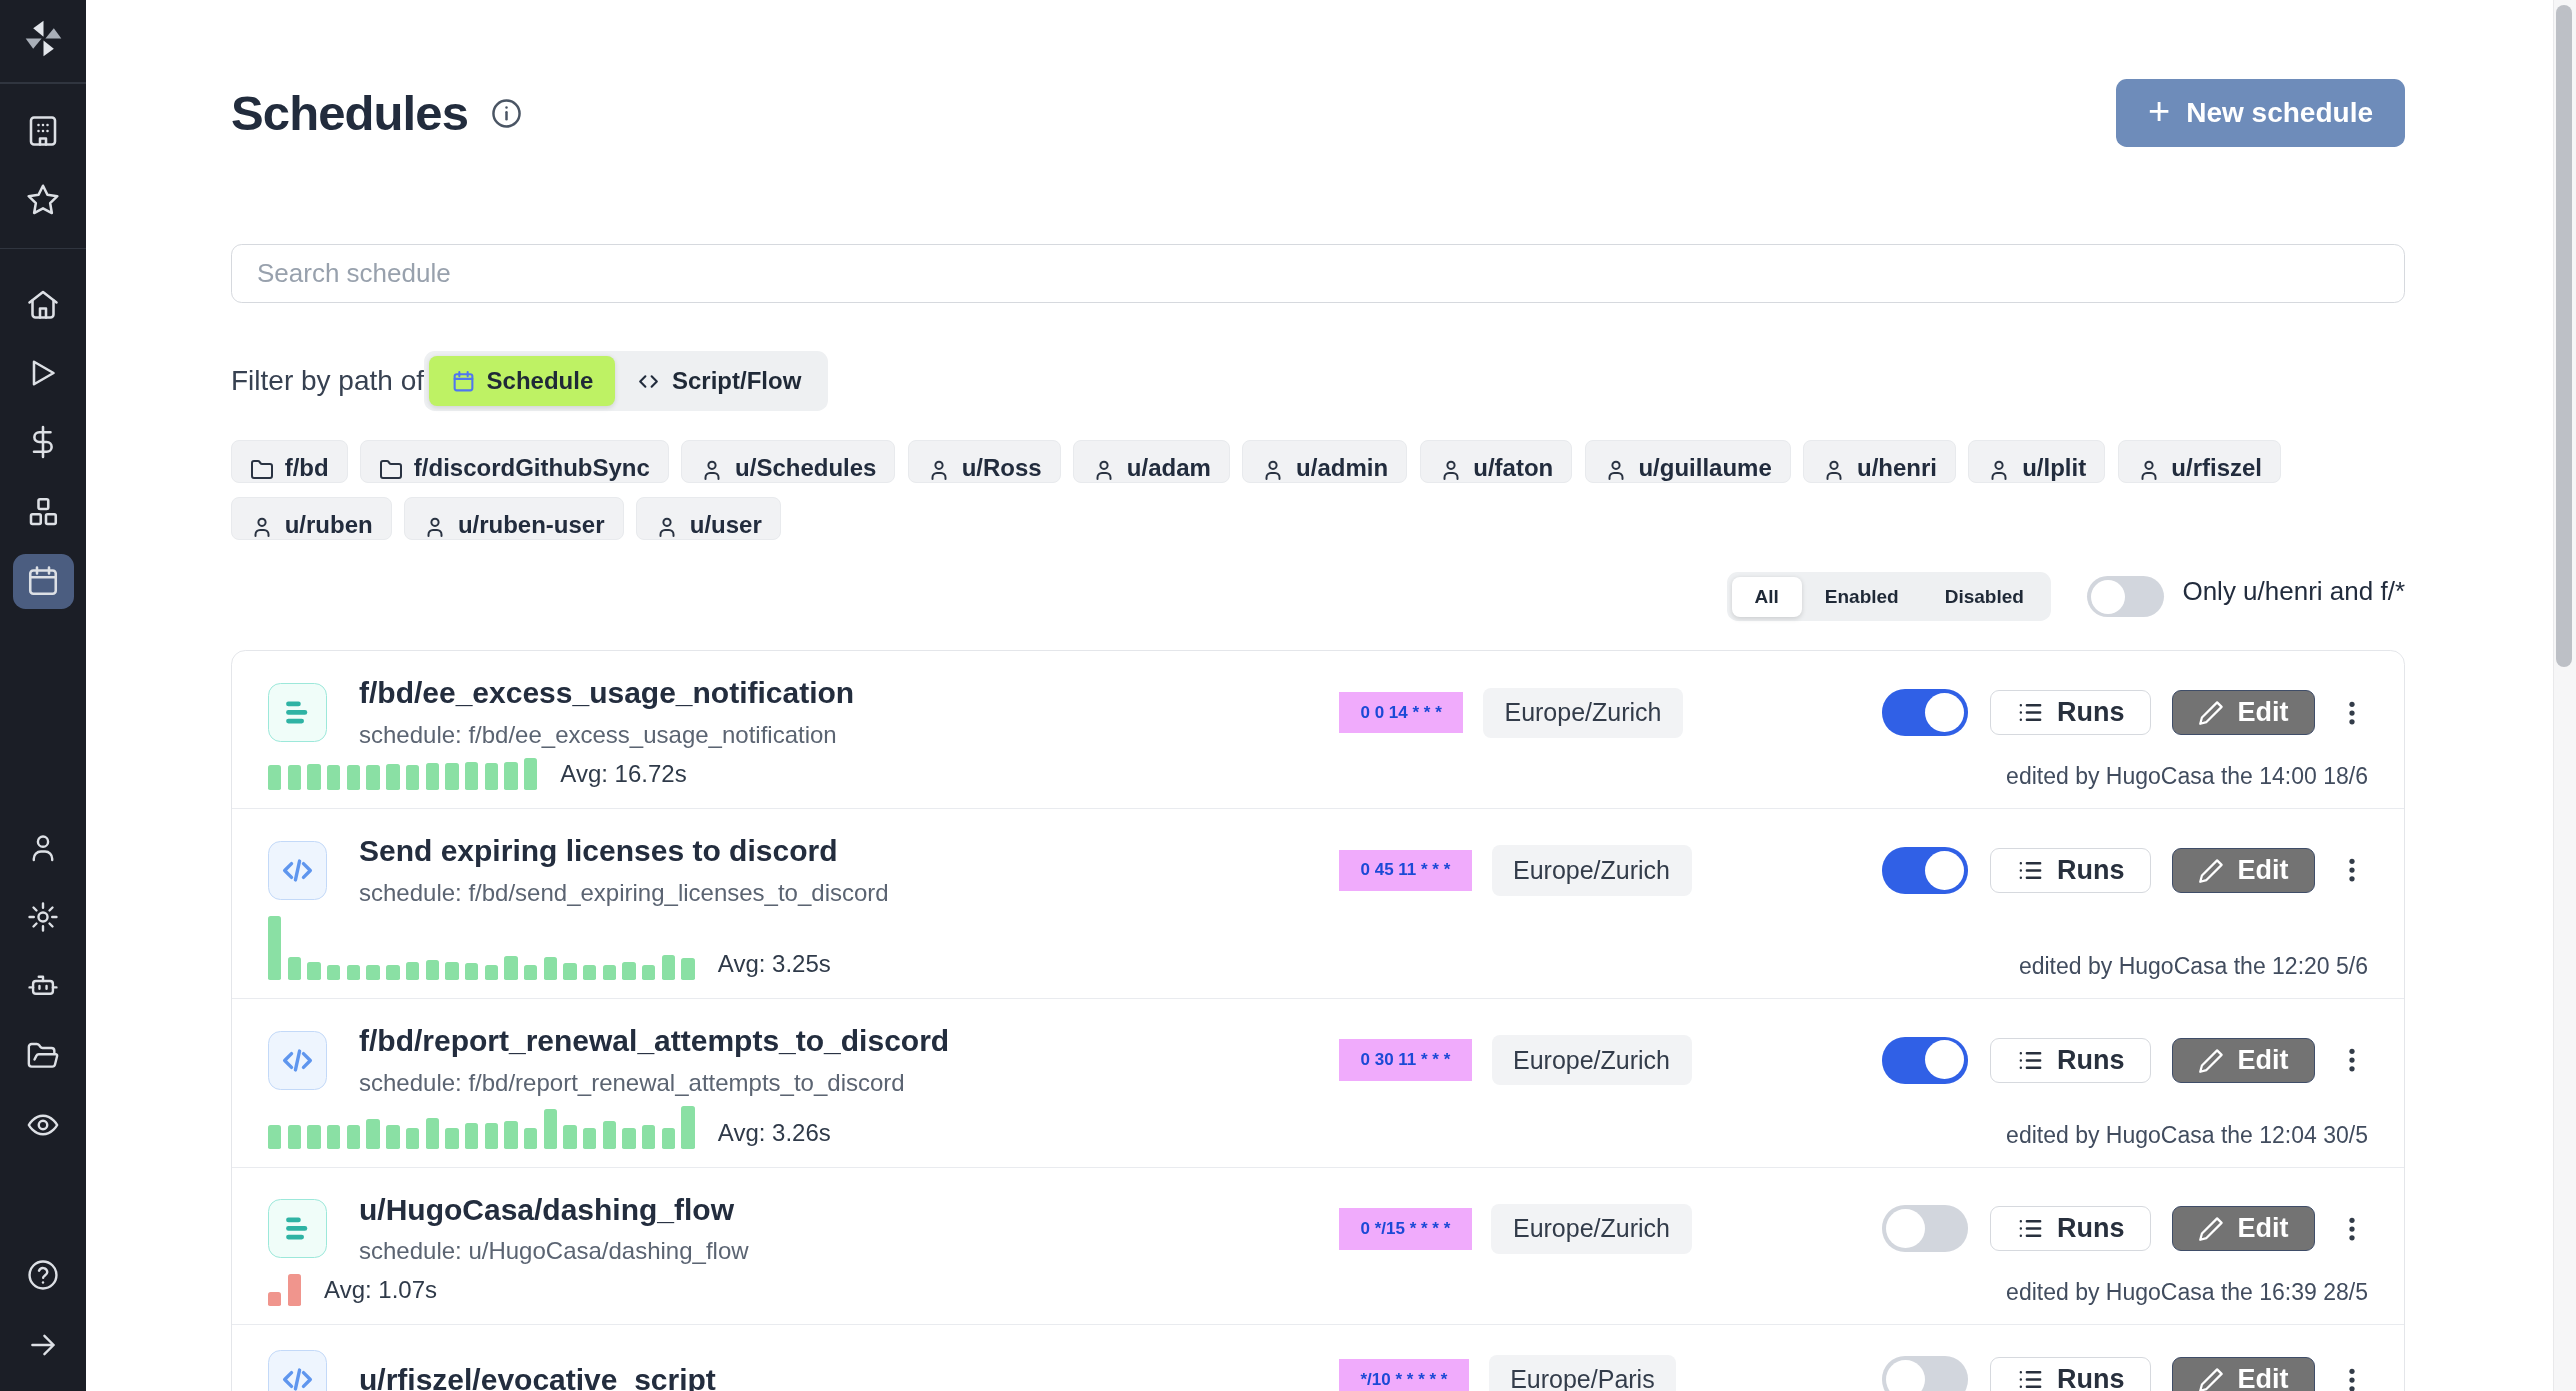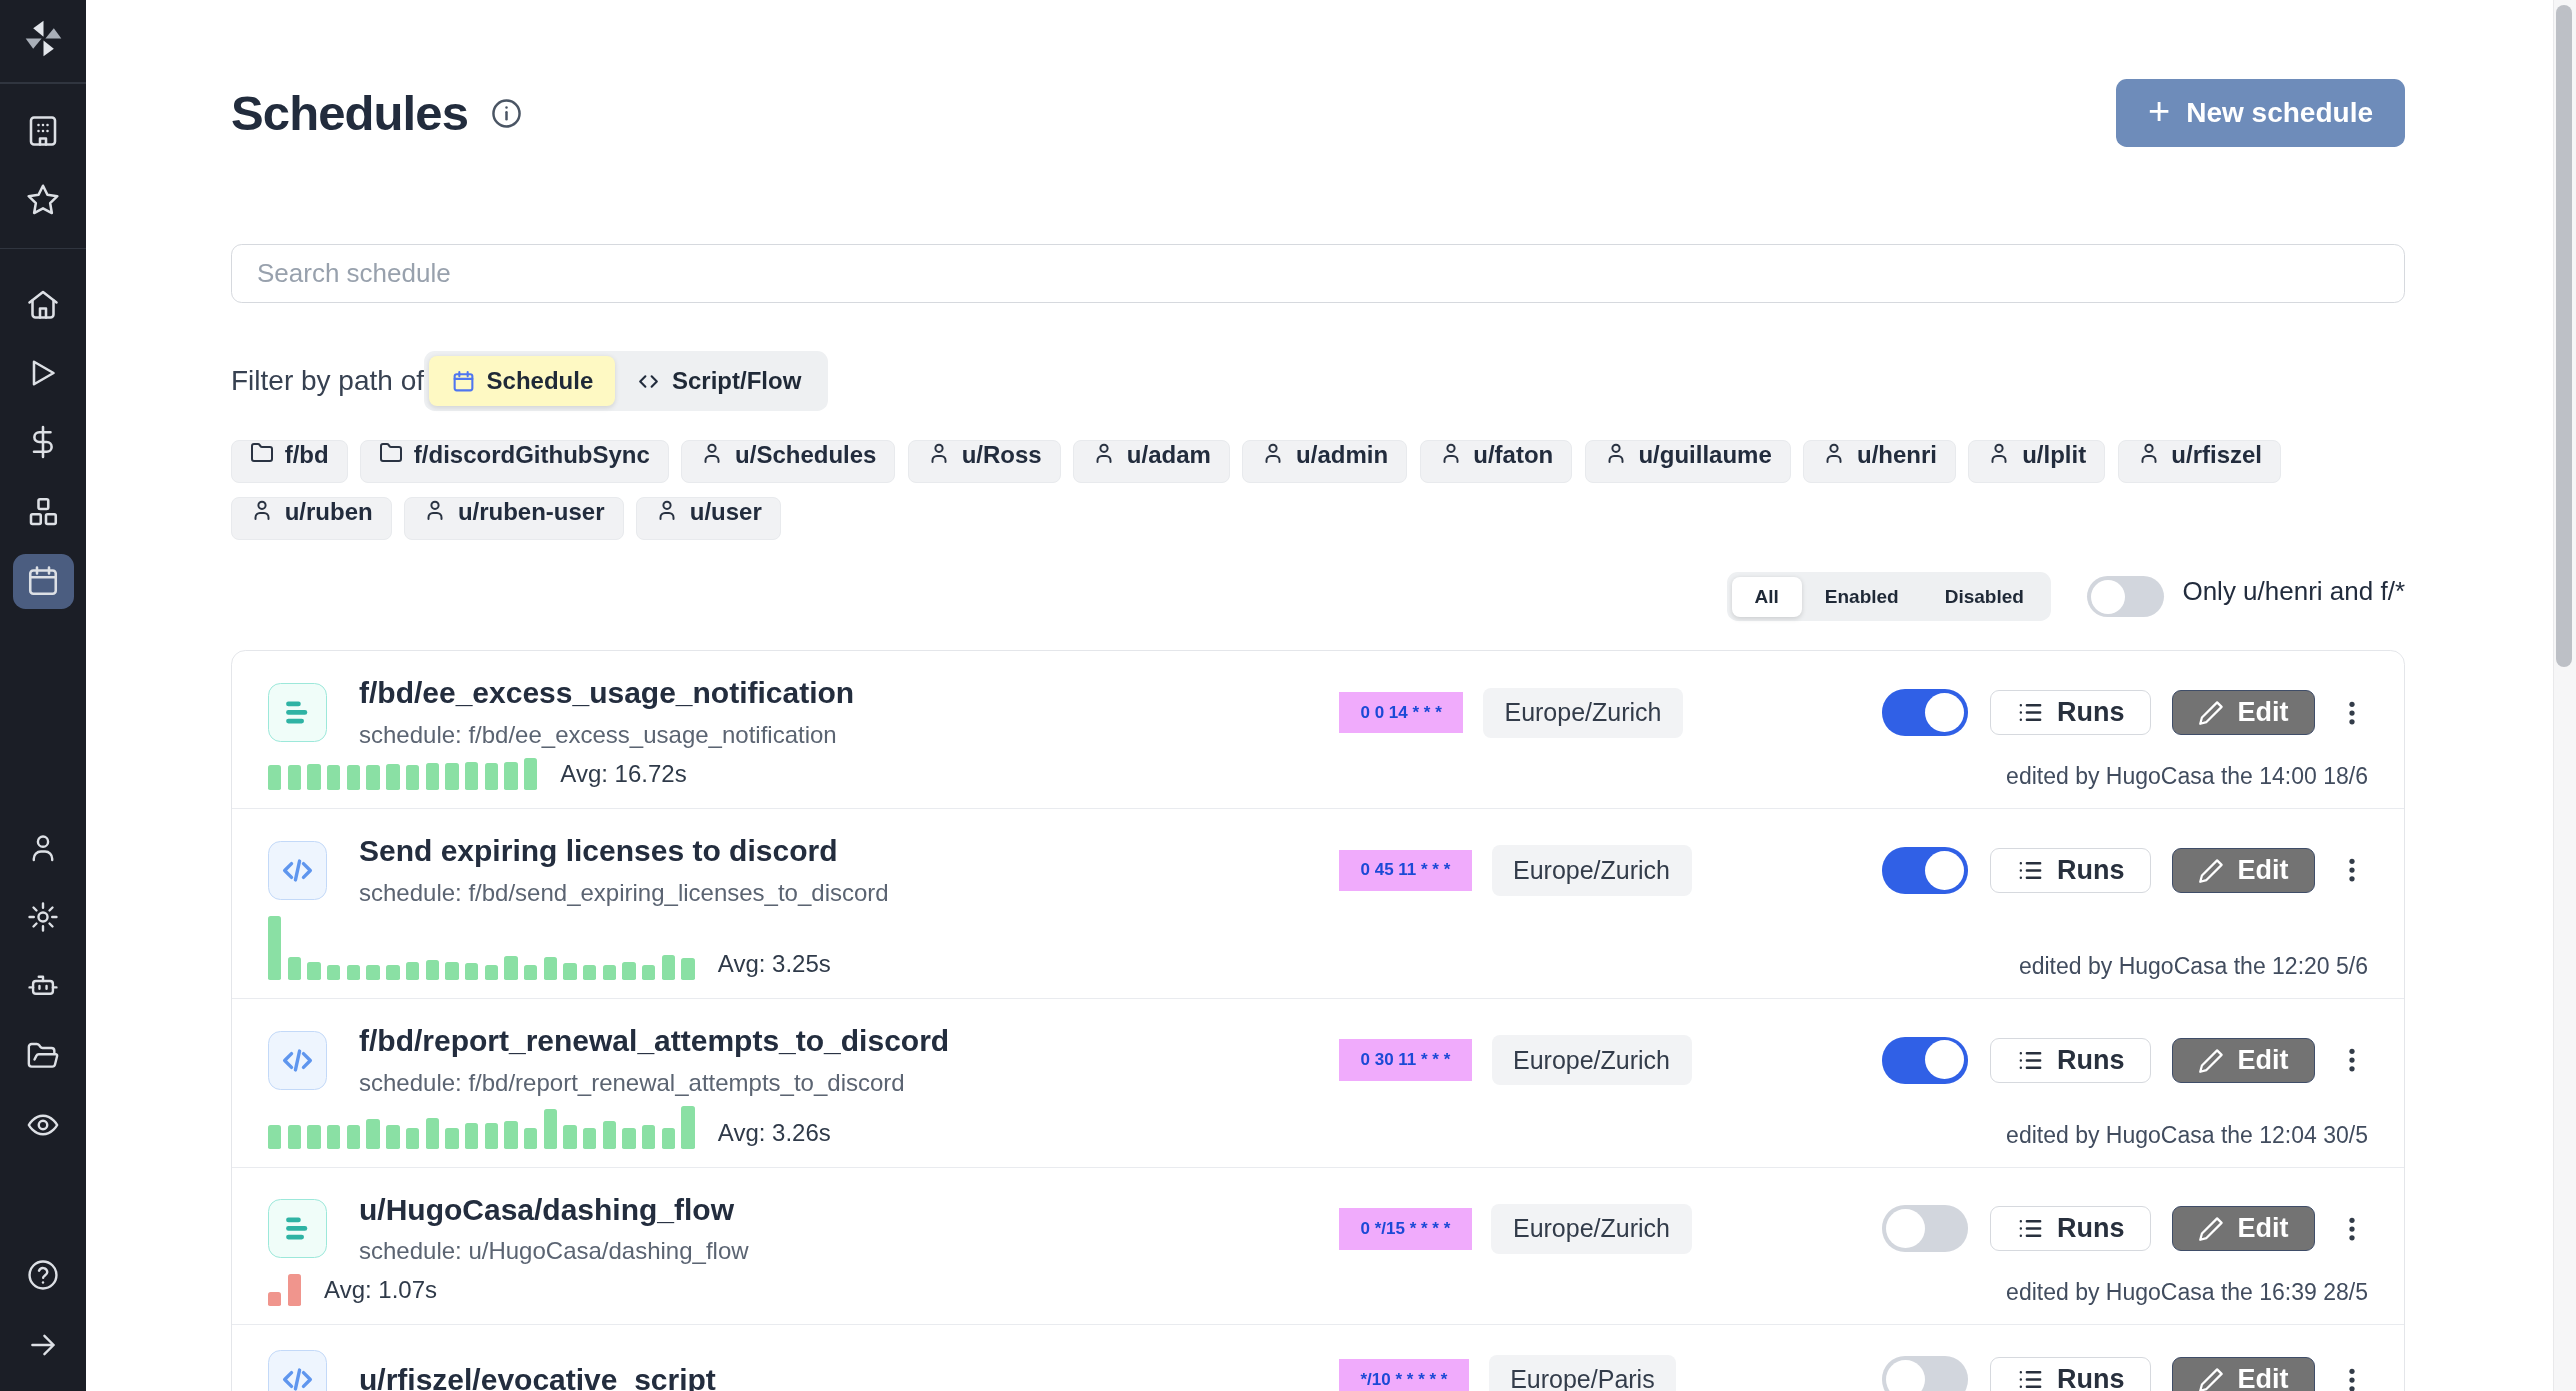--- a/index.html
+++ b/index.html
@@ -27,24 +27,24 @@
   .new-btn { display:flex; align-items:center; gap:16px; background:#6e8cba; color:#fff; border:none; border-radius:10.7px; height:68px; padding:0 32px; font-size:28px; font-weight:600; font-family:"Liberation Sans",sans-serif; cursor:pointer; }
   .new-btn .plus { font-size:38px; font-weight:400; line-height:1; margin-top:-3.6px; }
 
   .search-input { margin-top:97px; width:100%; height:59px; border:1.8px solid #d6d9de; border-radius:10.7px; font-size:26px; padding:0 25px; color:#1f2937; outline:none; font-family:"Liberation Sans",sans-serif; }
   .search-input::placeholder { color:#98a1ad; }
 
   .filter-row { margin-top:48px; display:flex; align-items:center; }
   .filter-label { font-size:28px; color:#374151; }
   .seg-group { display:flex; align-items:center; background:#eef0f2; border-radius:10.7px; padding:5.4px; }
   .seg { display:flex; align-items:center; gap:10.7px; border:none; background:transparent; font-size:24px; font-weight:700; color:#1f2937; padding:10.7px 21.5px; border-radius:8px; cursor:pointer; font-family:"Liberation Sans",sans-serif; }
-  .seg.active { background:#fef9c3; box-shadow:0 1.8px 5.4px rgba(0,0,0,0.12); }
+  .seg.active { background:#bef264; box-shadow:0 1.8px 5.4px rgba(0,0,0,0.12); }
 
   .chips { margin-top:29px; display:flex; flex-wrap:wrap; gap:14.3px 12.5px; }
-  .chip { display:flex; align-items:flex-start; gap:10.7px; background:#f1f2f4; border:0.9px solid #e8eaed; border-radius:8px; height:43px; padding:0 18px; font-size:24px; font-weight:700; color:#222c3d; cursor:pointer; }
+  .chip { display:flex; align-items:flex-end; gap:10.7px; background:#f1f2f4; border:0.9px solid #e8eaed; border-radius:8px; height:43px; padding:0 18px; font-size:24px; font-weight:700; color:#222c3d; cursor:pointer; }
 
   .controls-row { margin-top:32px; display:flex; align-items:center; justify-content:flex-end; gap:36px; }
   .status-group { display:flex; align-items:center; background:#eef0f2; border-radius:10.7px; padding:4.5px; }
   .status-seg { border:none; background:transparent; font-size:19px; font-weight:700; color:#1f2937; padding:9px 23px; border-radius:8px; cursor:pointer; font-family:"Liberation Sans",sans-serif; }
   .status-seg.active { background:#fff; box-shadow:0 1.8px 5.4px rgba(0,0,0,0.14); }
   .henri-wrap { display:flex; align-items:flex-start; gap:18px; }
   .henri-label { font-size:26px; color:#222c3d; }
 
   .switch { width:86px; height:47px; border-radius:23px; position:relative; cursor:pointer; flex:none; }
   .switch.on { background:#3060e6; }

